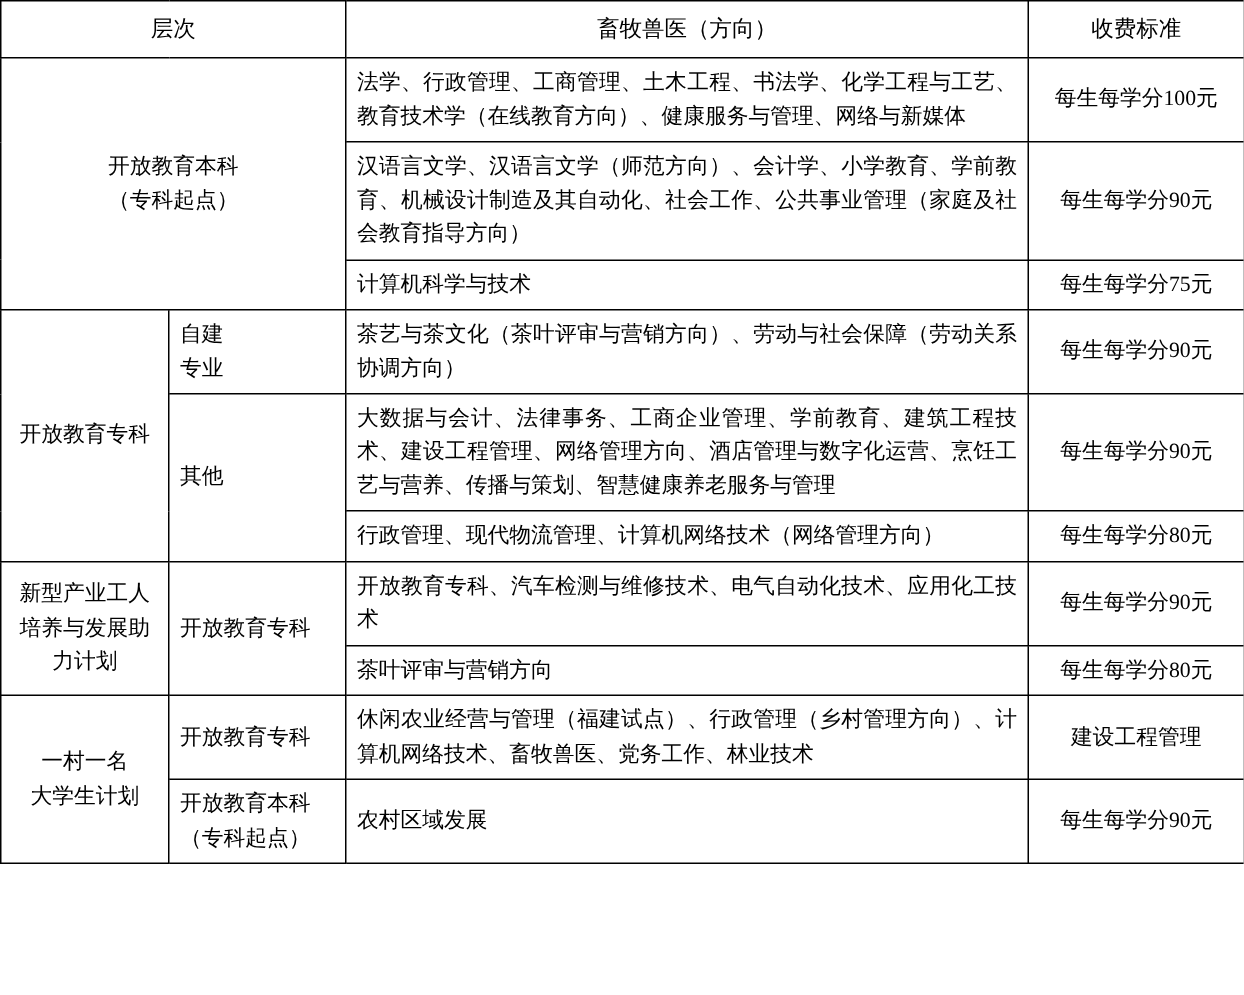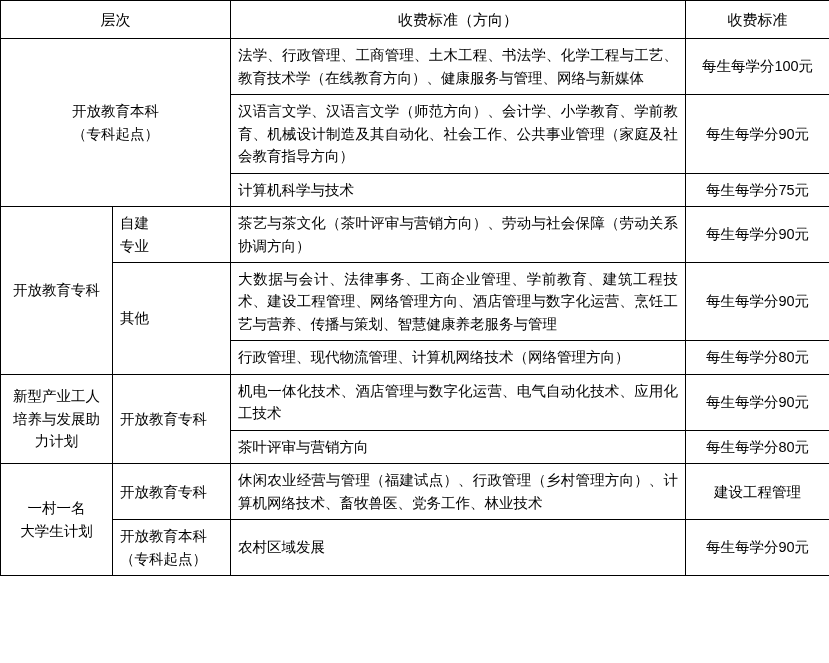--- a/index.html
+++ b/index.html
@@ -41,39 +41,39 @@
   }
   
   col.c1 { width: 112px; }
   col.c2 { width: 118px; }
   col.c3 { width: 455px; }
   col.c4 { width: 144px; }
 
   .ctr { text-align: left; }
   .just { text-align: justify; text-align-last: left; }
   .head-row th { background: #ffffff; }
-  .fee { text-align: center; white-space: nowrap; font-size: 14px; }
+  .fee { text-align: center; white-space: nowrap; font-size: 14px; font-family: Liberation Serif, serif; }
   .lvl { text-align: center; vertical-align: middle; }
   .sub { text-align: left; vertical-align: middle; }
 </style>
 </head>
 <body>
 
 <div class="sheet">
   <table class="fee-table">
     <colgroup>
       <col class="c1">
         <col class="c2">
         <col class="c3">
         <col class="c4">
     </colgroup>
     <thead>
       <tr class="head-row">
         <th colspan="2">层次</th>
-        <th>收费标准（方向）</th>
+        <th>畜牧兽医（方向）</th>
         <th>收费标准</th>
       </tr>
     </thead>
     <tbody>
 
       <tr>
         <td colspan="2" rowspan="3" class="lvl">
           <span class="multiline">开放教育本科<br>（专科起点）</span>
         </td>
         <td class="just">法学、行政管理、工商管理、土木工程、书法学、化学工程与工艺、教育技术学（在线教育方向）、健康服务与管理、网络与新媒体</td>
@@ -102,21 +102,21 @@
         <td class="fee">每生每学分90元</td>
       </tr>
       <tr>
         <td class="just">行政管理、现代物流管理、计算机网络技术（网络管理方向）</td>
         <td class="fee">每生每学分80元</td>
       </tr>
 
       <tr>
         <td rowspan="2" class="lvl">新型产业工人培养与发展助力计划</td>
         <td rowspan="2" class="sub">开放教育专科</td>
-        <td class="just">机电一体化技术、酒店管理与数字化运营、电气自动化技术、应用化工技术</td>
+        <td class="just">开放教育专科、汽车检测与维修技术、电气自动化技术、应用化工技术</td>
         <td class="fee">每生每学分90元</td>
       </tr>
       <tr>
         <td class="ctr">茶叶评审与营销方向</td>
         <td class="fee">每生每学分80元</td>
       </tr>
 
       <tr>
         <td rowspan="2" class="lvl">
           <span class="multiline">一村一名<br>大学生计划</span>

